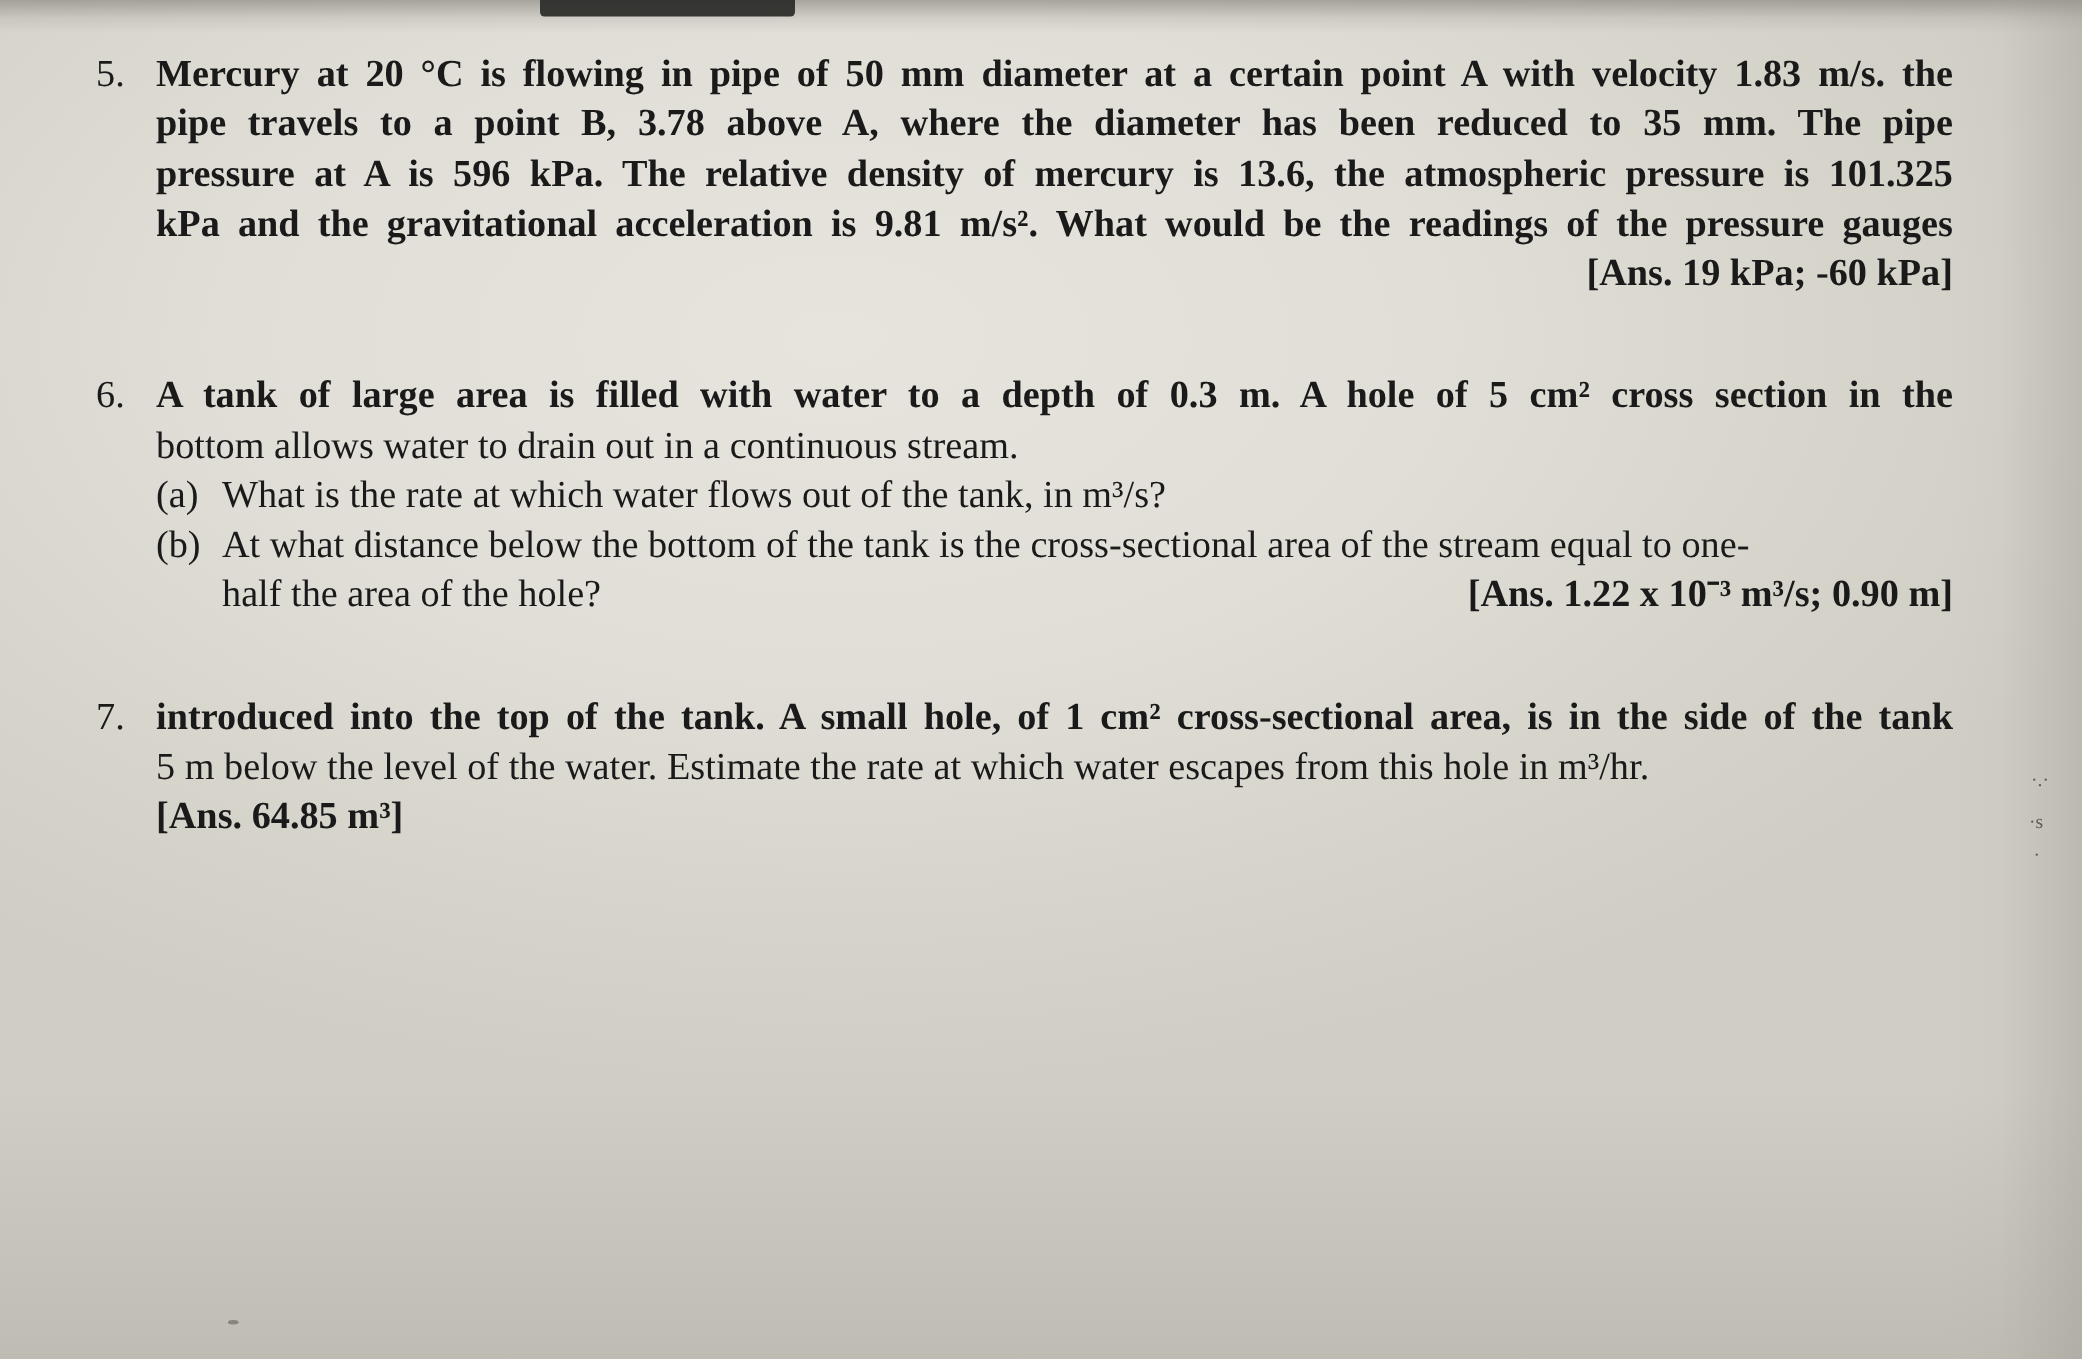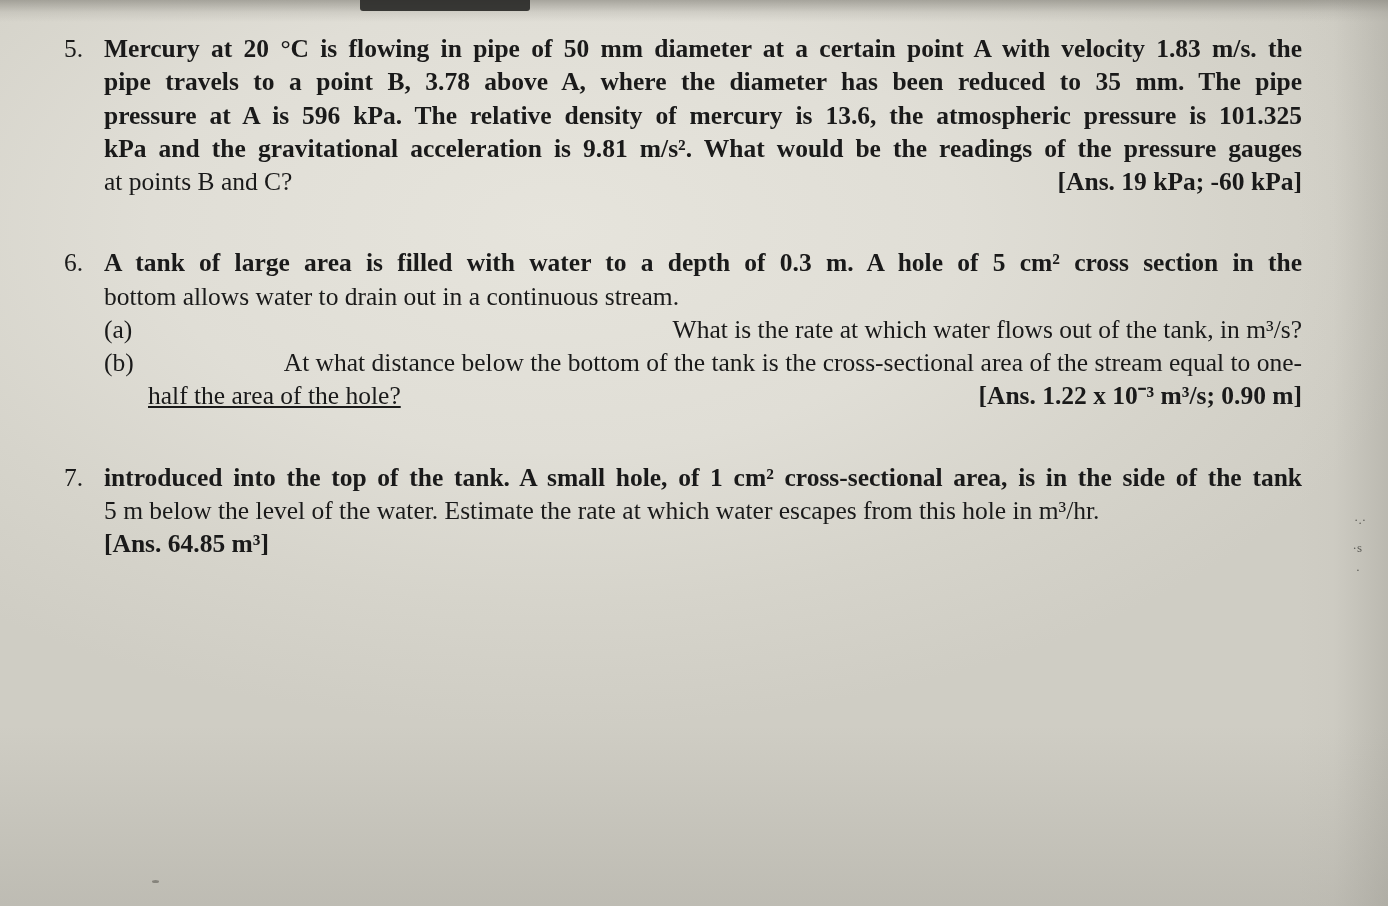--- a/index.html
+++ b/index.html
@@ -111,25 +111,23 @@
   .subitem {
     display: flex;
     align-items: flex-start;
   }
   .sublabel {
     flex: 0 0 44px;
     width: 44px;
   }
   .subtext {
     flex: 1 1 auto;
-    text-align: right;
   }
   .indent-cont {
     padding-left: 44px;
-    text-decoration: underline;
   }
 
   #p5 { margin-top: 10px; }
   #p6 { margin-top: 48px; }
   #p7 { margin-top: 48px; }
 
   
   .margin-mark {
     position: absolute;
     color: #3a3a36;
@@ -164,21 +162,20 @@
       <div class="pnum">5.</div>
       <div class="pbody">
         <p class="jt">Mercury at 20 °C is flowing in pipe of 50 mm diameter at a certain point A with velocity 1.83 m/s. the</p>
         <p class="jt">pipe travels to a point B, 3.78 above A, where the diameter has been reduced to 35 mm. The pipe</p>
         <p class="jt">pressure at A is 596 kPa. The relative density of mercury is 13.6, the atmospheric pressure is 101.325</p>
         <p class="jt">
           <span>kPa and the gravitational acceleration is 9.81 m/s².</span>
           <span>What would be the readings of the pressure gauges</span>
         </p>
         <p class="plain">
-          <span>at points B and C?</span>
           <span style="float:right;" class="ans">[Ans. 19 kPa; -60 kPa]</span>
         </p>
       </div>
     </div>
 
     <div class="problem" id="p6">
       <div class="pnum">6.</div>
       <div class="pbody">
         <p class="jt">A tank of large area is filled with water to a depth of 0.3 m. A hole of 5 cm² cross section in the</p>
         <p class="jt-last">bottom allows water to drain out in a continuous stream.</p>

